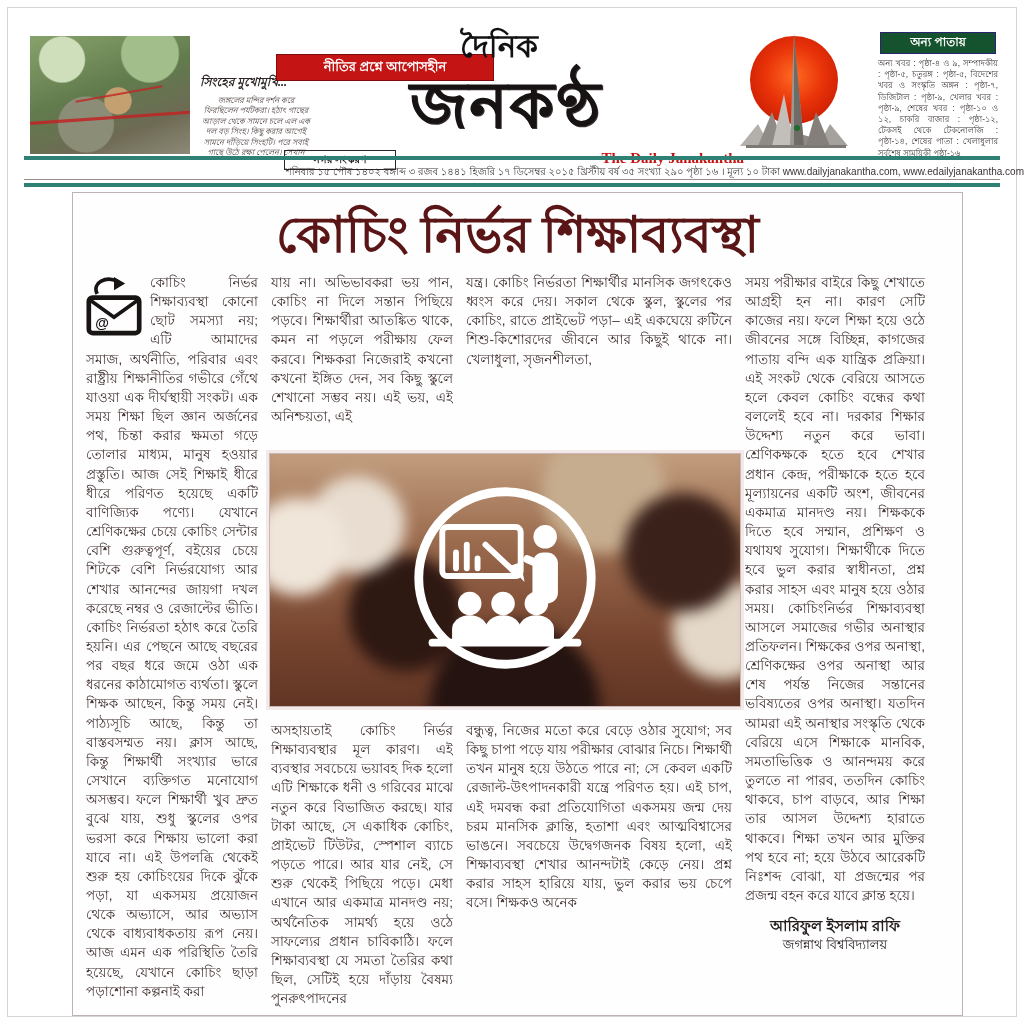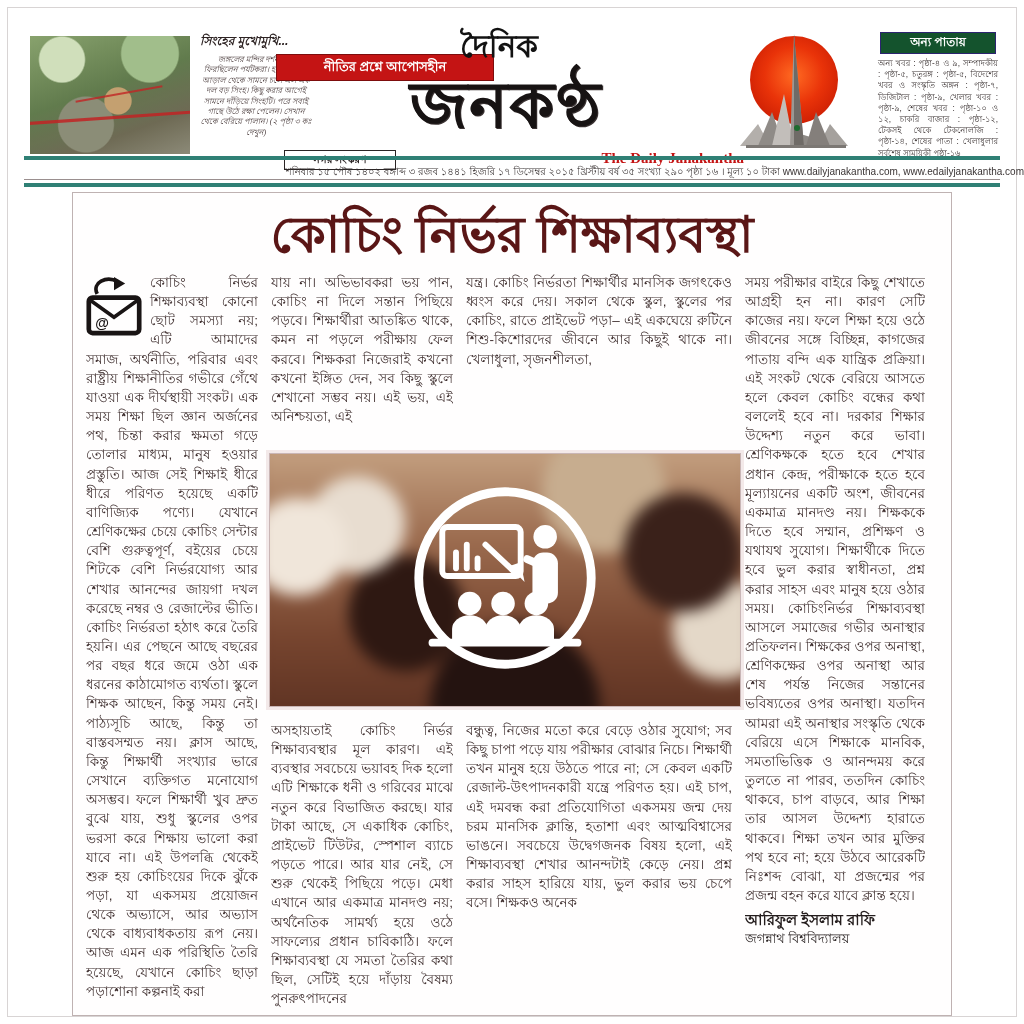--- a/index.html
+++ b/index.html
@@ -13,21 +13,21 @@
     background:
       radial-gradient(circle at 20% 20%, #cfe0b8 0 14%, transparent 15%),
       radial-gradient(circle at 75% 15%, #9fbf86 0 18%, transparent 19%),
       radial-gradient(circle at 55% 55%, #c8a06a 0 12%, transparent 13%),
       radial-gradient(circle at 35% 75%, #8b8d75 0 20%, transparent 21%),
       linear-gradient(160deg,#86a368 0%, #5f7c49 45%, #6e6a52 75%, #8c8a76 100%);
     filter:saturate(.9);}
   .teaser-photo .streak1{position:absolute;left:-4px;top:68%;width:110%;height:3px;background:#cf2020;transform:rotate(-4deg);opacity:.85;}
   .teaser-photo .streak2{position:absolute;left:28%;top:48%;width:55%;height:2px;background:#cf2020;transform:rotate(-10deg);opacity:.8;}
   .teaser{position:absolute;left:176px;top:10px;width:112px;height:124px;overflow:hidden;color:#2e2424;}
-  .teaser-title{font-family:Liberation Sans, sans-serif;font-style:italic;font-weight:bold;font-size:12px;margin-bottom:3px;}
+  .teaser-title{font-family:Liberation Serif, serif;font-style:italic;font-weight:bold;font-size:12px;margin-bottom:3px;margin-top:41px;}
   .teaser-body{font-family:"Liberation Serif", serif;font-style:italic;font-size:8px;line-height:1.3;color:#4a3c3c;text-align:center;}
 
   .slogan-box{position:absolute;left:252px;top:32px;width:216px;height:25px;background:#c41414;
     color:#fff;font-weight:bold;font-size:13px;display:flex;align-items:center;justify-content:center;
     border:1px solid #7d0d0d;text-align:center;}
   .brand-top{position:absolute;left:436px;top:0px;width:260px;text-align:left;
     font-family:"Liberation Serif", serif;font-weight:900;font-size:31px;color:#121212;}
   .brand{position:absolute;left:256px;top:52px;width:452px;text-align:center;
     font-family:"Liberation Serif", serif;font-weight:900;font-size:64px;line-height:1.0;color:#171313;
     letter-spacing:2px;text-shadow:1px 1px 0 #3a3232;}
@@ -45,32 +45,32 @@
   .other-body{font-size:8.3px;line-height:1.35;color:#3c3434;text-align:justify;padding:0 2px;}
 
   
   .rule-teal-top{position:absolute;left:24px;top:156px;width:976px;height:4px;background:#2f8075;}
   .dateline{position:absolute;left:0;top:164px;width:100%;text-align:right;font-size:10px;color:#3a3434;}
   .rule-thin{position:absolute;left:24px;top:179px;width:976px;height:1px;background:#9a8f8f;}
   .rule-teal-bottom{position:absolute;left:24px;top:183px;width:976px;height:4px;background:#2f8075;}
 
   
   .article-frame{position:absolute;left:72px;top:192px;width:878px;height:822px;
-    border:1px solid #bfb2b2;background:#fffefe;}
+    border:1px solid #bfb2b2;background:#fffefe;padding-left:11px;}
   .headline{position:absolute;left:0;top:4px;width:100%;text-align:center;
     font-weight:900;font-size:50px;color:#5a1616;font-family:"Liberation Serif", serif;}
   .cols{position:absolute;left:13px;top:80px;right:13px;bottom:6px;
     display:grid;grid-template-columns:172px 182px 266px 180px;column-gap:13px;
     font-size:13.5px;line-height:1.42;text-align:justify;color:#3f2f2f;}
   .col{overflow:hidden;display:flex;flex-direction:column;}
   .seg-top{height:182px;overflow:hidden;flex:none;}
   .img-spacer{height:266px;flex:none;}
   .seg-bottom{flex:1;overflow:hidden;}
   .letter-icon{float:left;width:56px;height:62px;margin:2px 8px 2px 0;}
-  .byline{text-align:left;margin-top:4px;color:#241d1d;}
+  .byline{text-align:center;margin-top:10px;color:#241d1d;}
   .byline-name{font-weight:bold;font-size:15px;}
   .byline-affil{font-size:13px;}
 
   
   .news-image{position:absolute;left:196px;top:260px;width:470px;height:252px;
     border:1px solid #c9b6b6;outline:3px solid #f3e9e9;background:#7a4a38;overflow:hidden;}
   .news-image .blur-layer{position:absolute;left:-12px;top:-12px;right:-12px;bottom:-12px;
     background:
       radial-gradient(circle at 8% 38%, #f0e6da 0 9%, transparent 11%),
       radial-gradient(circle at 20% 30%, #e8ddd0 0 10%, transparent 12%),

